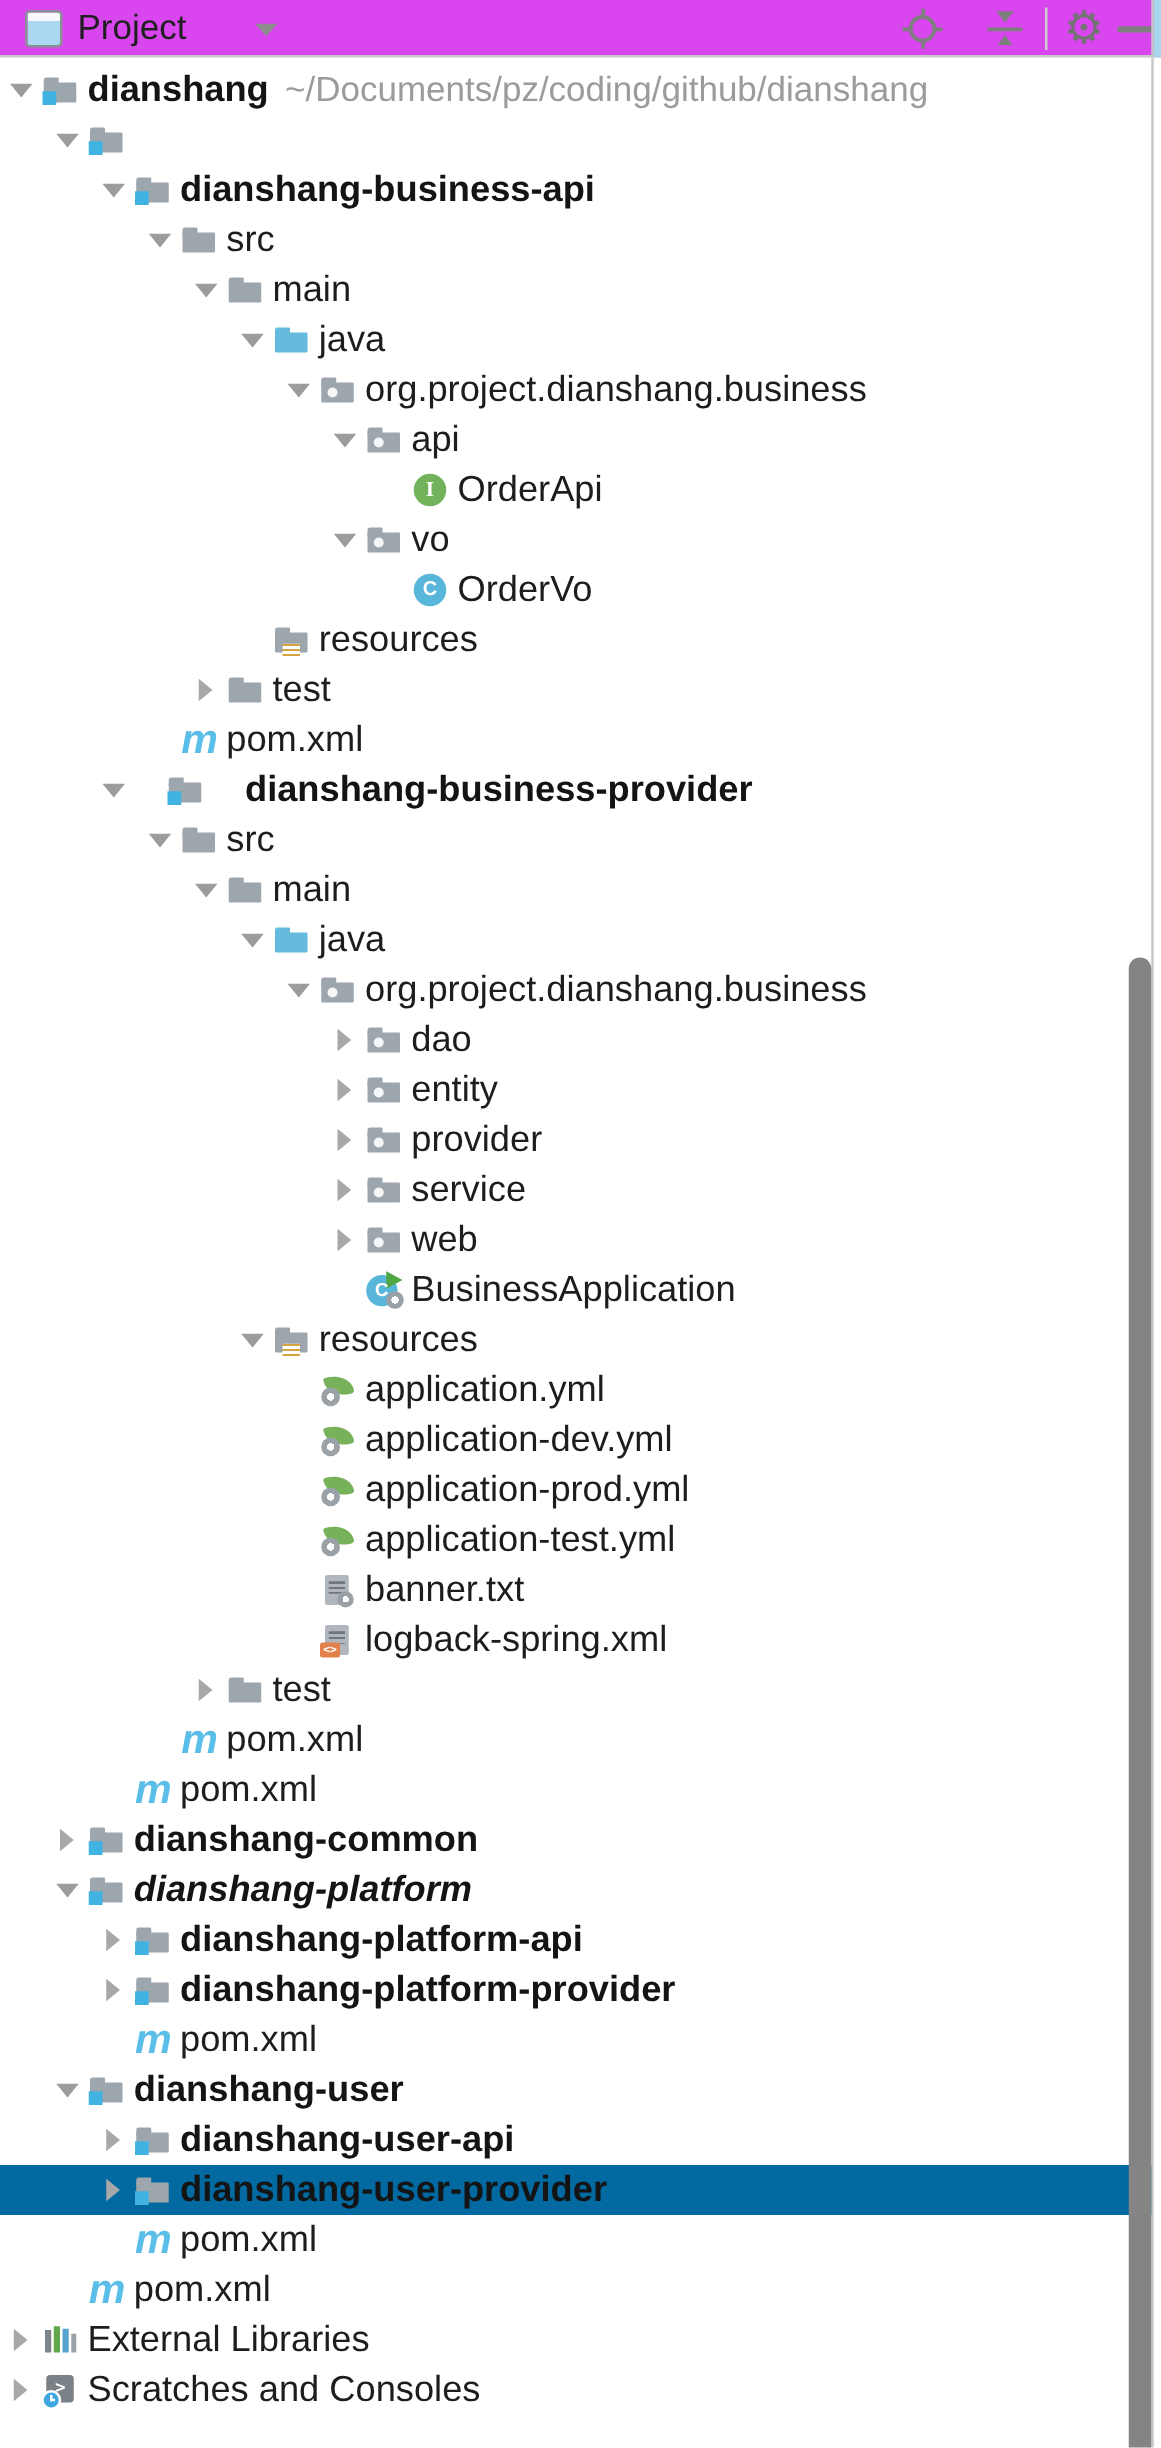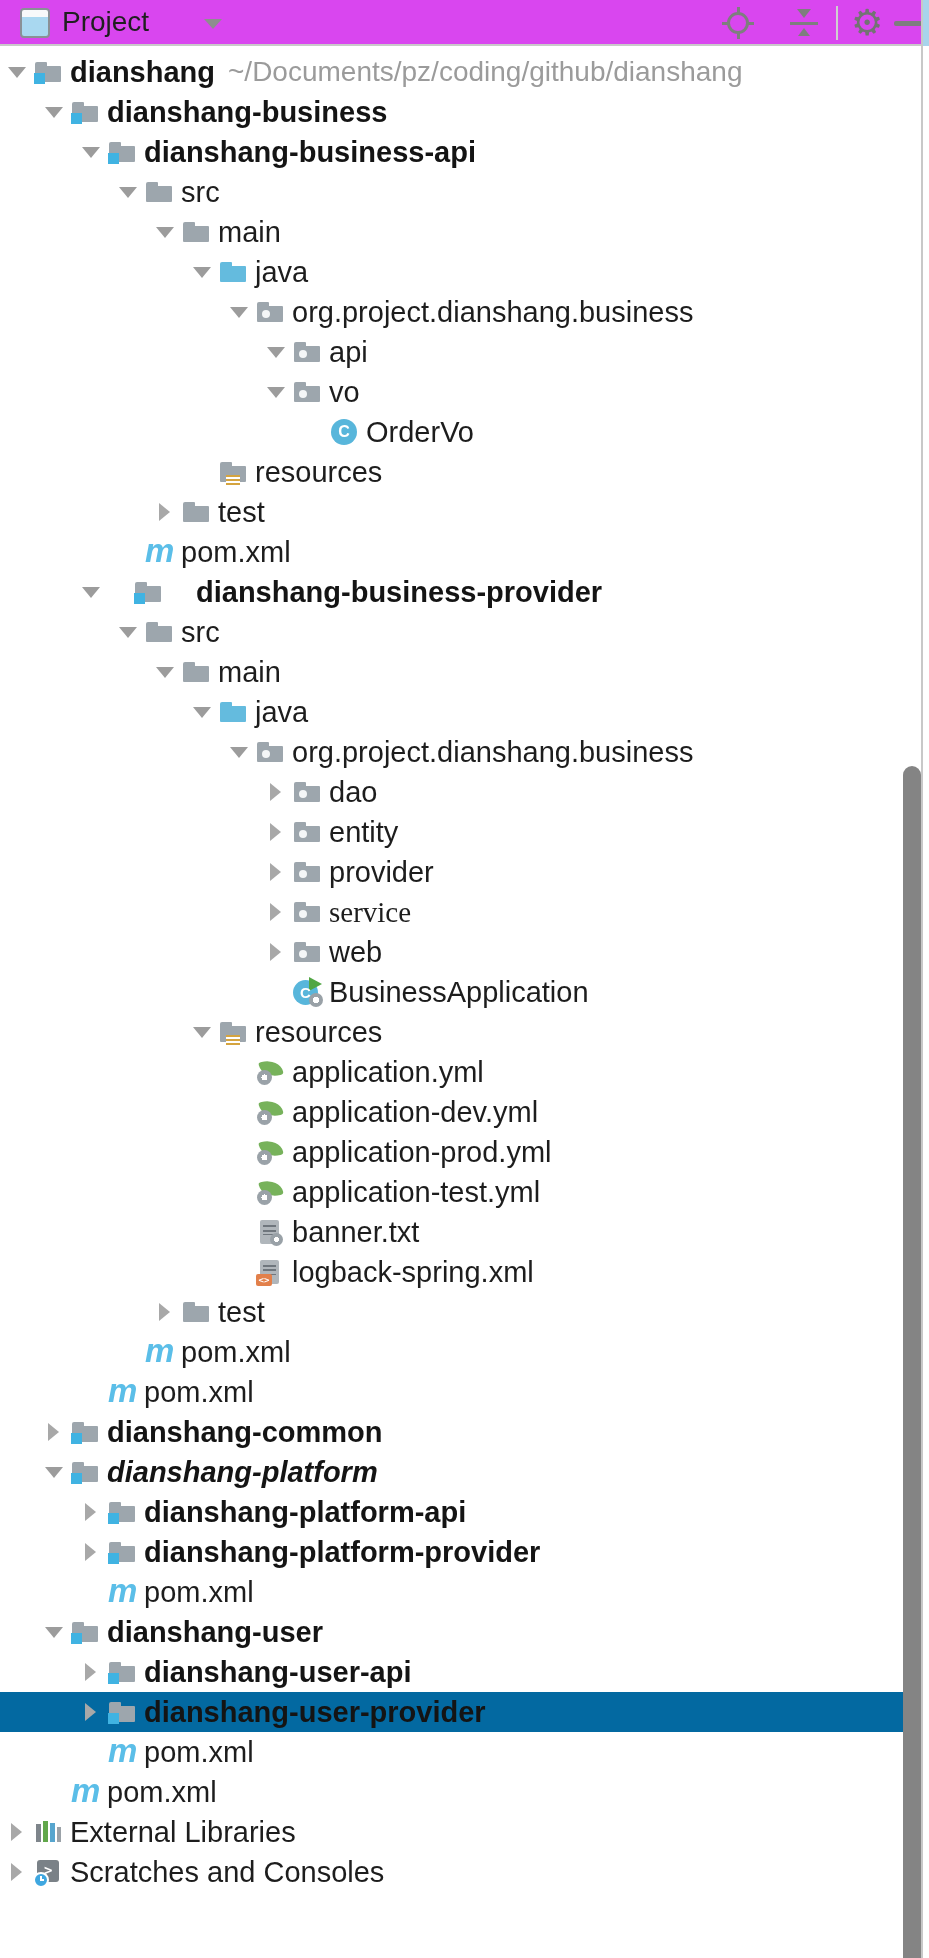--- a/index.html
+++ b/index.html
@@ -233,21 +233,20 @@
         <i></i>
       </span>
     <span class="label bold">dianshang</span>
     <span class="path">~/Documents/pz/coding/github/dianshang</span>
   </div>
     <div class="row" style="padding-left: 39px;">
     <span class="arrow arrow-expanded"></span>
     <span class="ic ic-module-folder">
         <i></i>
       </span>
-    <span class="label bold">dianshang-business</span>
 
   </div>
     <div class="row" style="padding-left: 76px;">
     <span class="arrow arrow-expanded"></span>
     <span class="ic ic-module-folder">
         <i></i>
       </span>
     <span class="label bold">dianshang-business-api</span>
 
   </div>
@@ -284,20 +283,28 @@
 
   </div>
     <div class="row" style="padding-left: 261px;">
     <span class="arrow arrow-expanded"></span>
     <span class="ic ic-package">
         <i></i>
       </span>
     <span class="label">api</span>
 
   </div>
+    <div class="row" style="padding-left: 298px;">
+    <span class="arrow"></span>
+    <span class="ic ic-interface">
+        <i></i>
+      </span>
+    <span class="label">OrderApi</span>
+
+  </div>
     <div class="row" style="padding-left: 261px;">
     <span class="arrow arrow-expanded"></span>
     <span class="ic ic-package">
         <i></i>
       </span>
     <span class="label">vo</span>
 
   </div>
     <div class="row" style="padding-left: 298px;">
     <span class="arrow"></span>
@@ -388,21 +395,21 @@
 
   </div>
     <div class="row" style="padding-left: 261px;">
     <span class="arrow arrow-collapsed"></span>
     <span class="ic ic-package">
         <i></i>
       </span>
     <span class="label">provider</span>
 
   </div>
-    <div class="row" style="padding-left: 261px; font-family: Liberation Serif, serif;">
+    <div class="row" style="padding-left: 261px;">
     <span class="arrow arrow-collapsed"></span>
     <span class="ic ic-package">
         <i></i>
       </span>
     <span class="label">service</span>
 
   </div>
     <div class="row" style="padding-left: 261px;">
     <span class="arrow arrow-collapsed"></span>
     <span class="ic ic-package">

